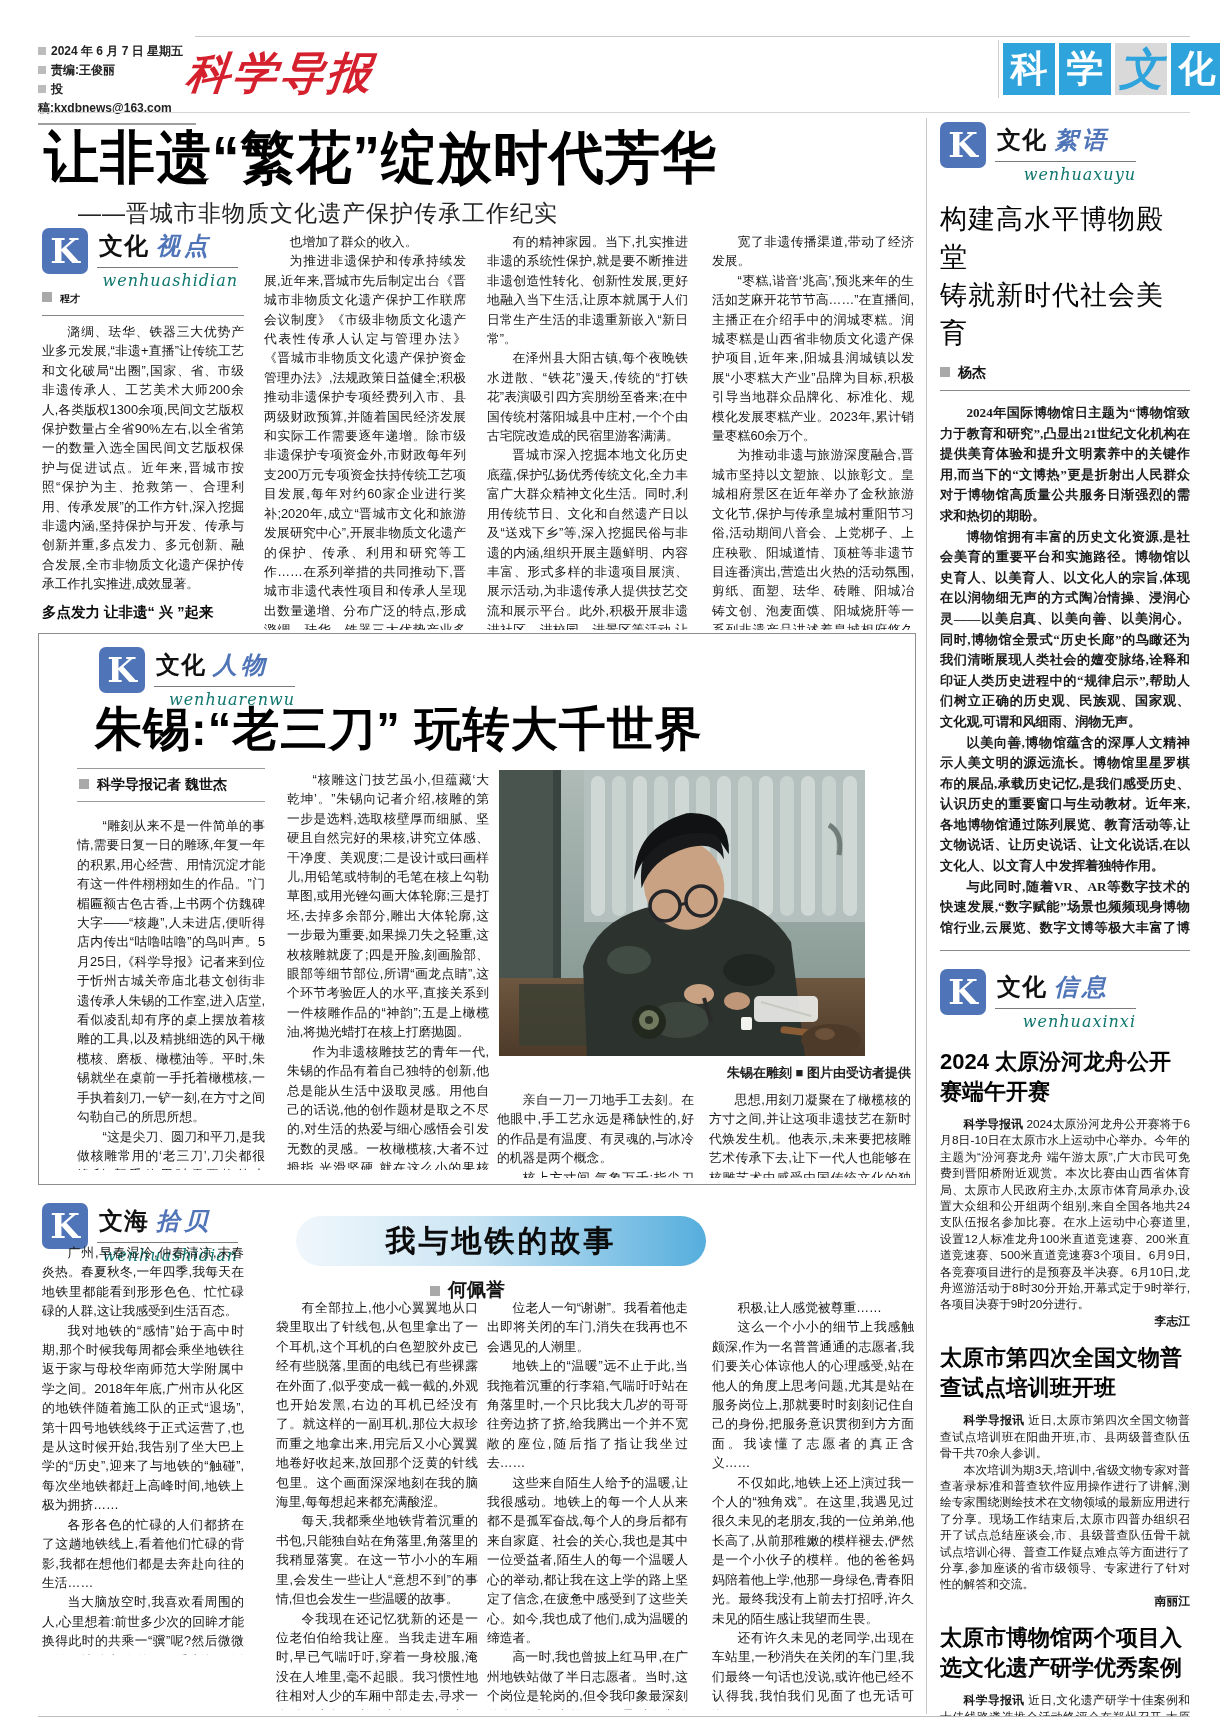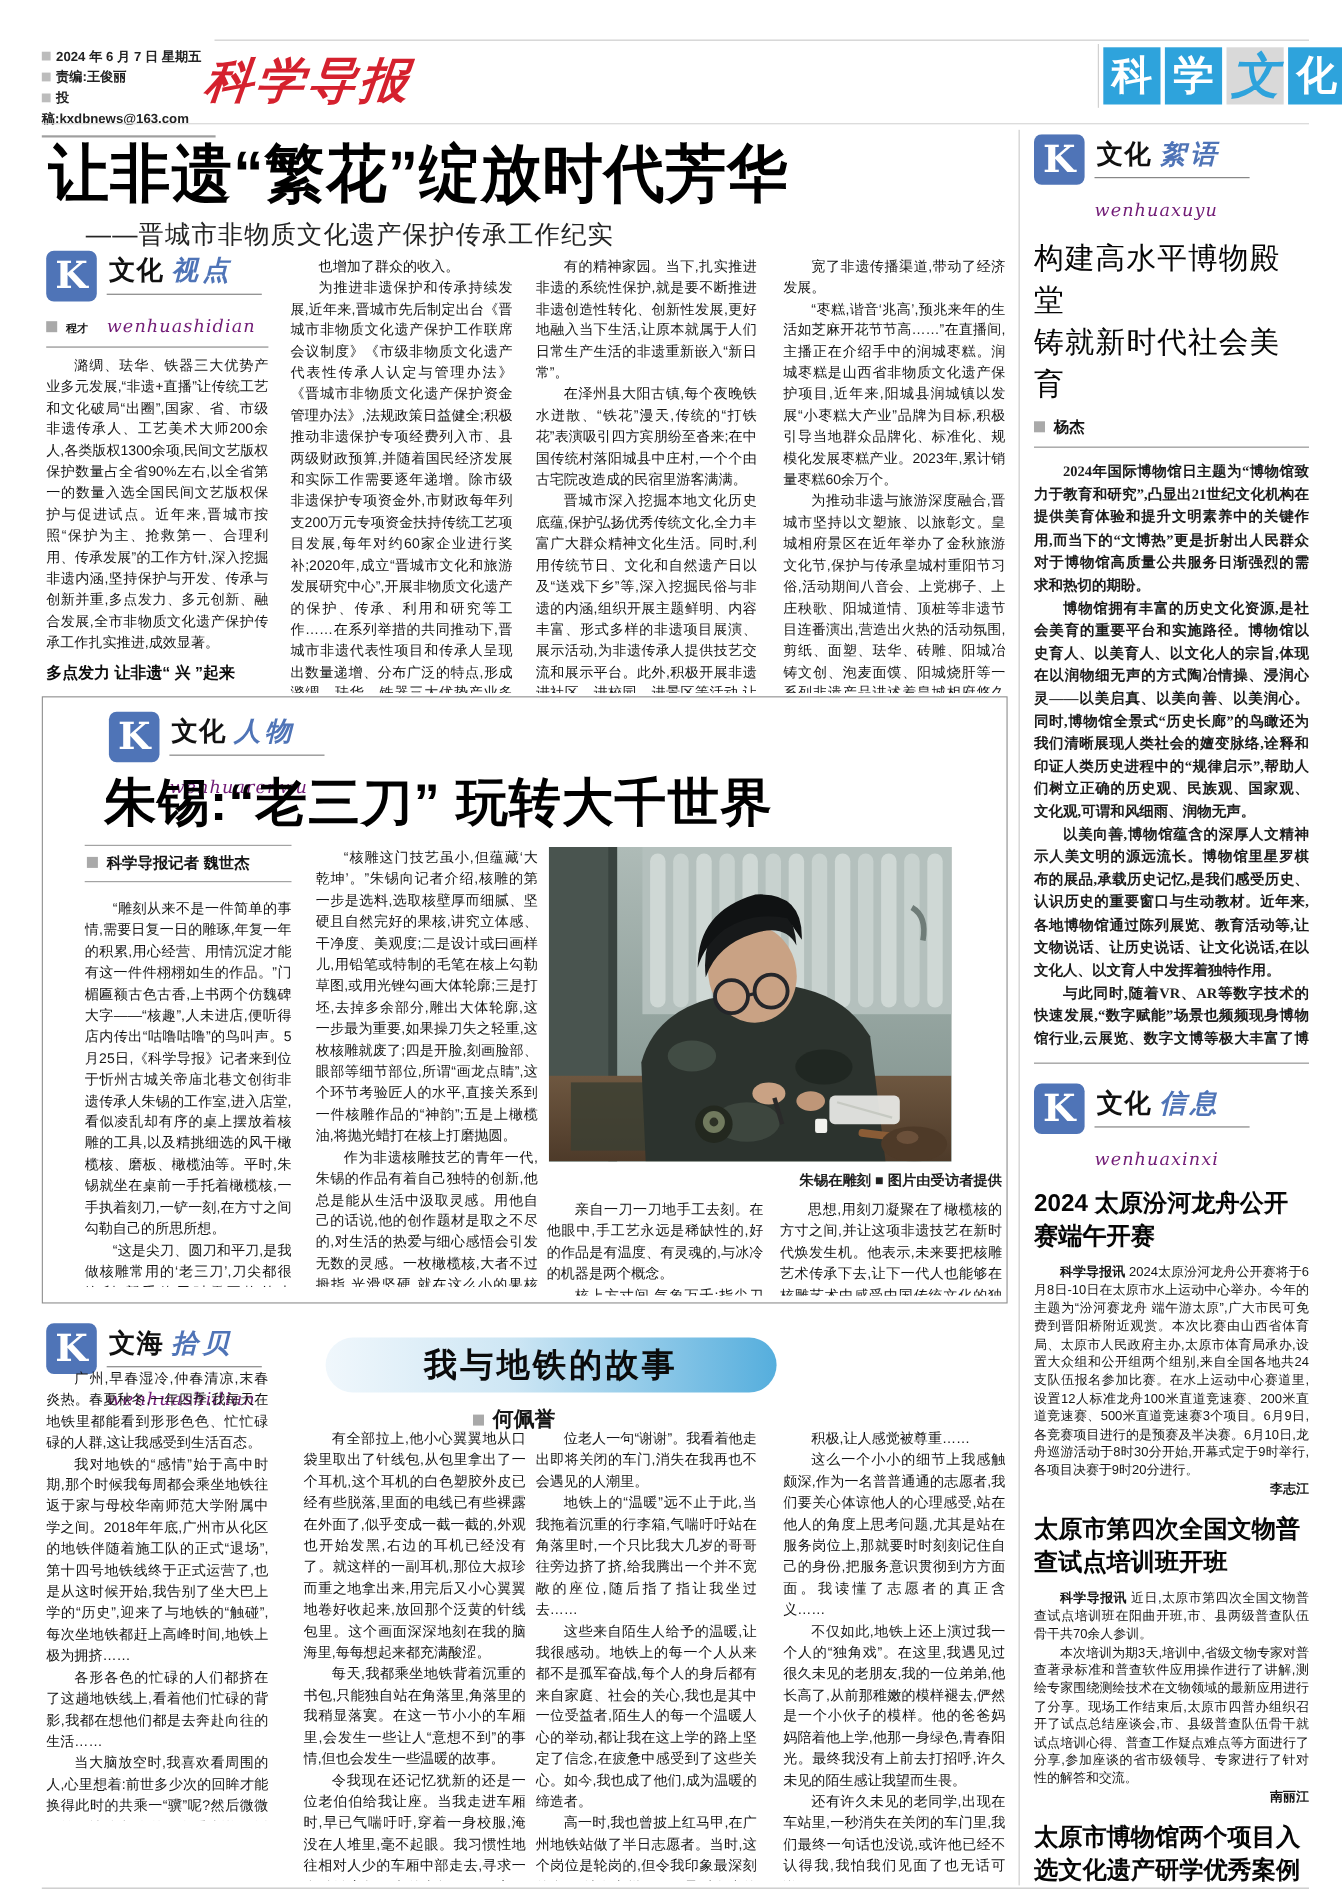--- a/index.html
+++ b/index.html
@@ -26,21 +26,21 @@
   .bchar.wen { background:#d9d9d9; color:#2ea3dc; font-family:"DejaVu Serif", serif; font-style:italic; font-size:44px; }
 
   
   .badge { display:flex; gap:9px; align-items:flex-start; background:#fff; }
   .badge .k { width:46px; height:46px; background:#4f74b7; border-radius:7px; color:#fff; flex:0 0 auto;
               font-family:"DejaVu Serif", serif; font-weight:bold; font-size:34px;
               display:flex; align-items:center; justify-content:center; }
   .badge .line1 { font-size:24px; font-weight:bold; border-bottom:1px solid #7a7a7a; padding:2px 26px 5px 2px; white-space:nowrap; }
   .badge .line1 .black { color:#111; letter-spacing:1px; }
   .badge .line1 .script { color:#4f74b7; font-family:Liberation Sans, sans-serif; font-style:italic; margin-left:7px; letter-spacing:4px; }
-  .badge .pinyin { font-family:"DejaVu Serif", serif; font-style:italic; color:#701a75; font-size:16px; margin-top:19px; letter-spacing:1px; }
+  .badge .pinyin { font-family:"DejaVu Serif", serif; font-style:italic; color:#0f766e; font-size:16px; margin-top:3px; letter-spacing:1px;text-align:right; }
 
   
   .bt { font-size:12.8px; line-height:19.4px; text-align:justify; color:#161616; overflow:hidden; }
   .bt p { text-indent:2em; }
   .bt h4 { font-size:14.5px; margin:9px 0 6px; text-indent:0; color:#0c0c0c; }
   .byline { font-size:10px; font-weight:bold; color:#151515; }
   .byline .sq { display:inline-block; width:10px; height:10px; background:#a9a9a9; margin-right:8px; }
 
   
   .main-headline { left:44px; top:120px; font-size:55px; font-weight:900; letter-spacing:1px; color:#000;

